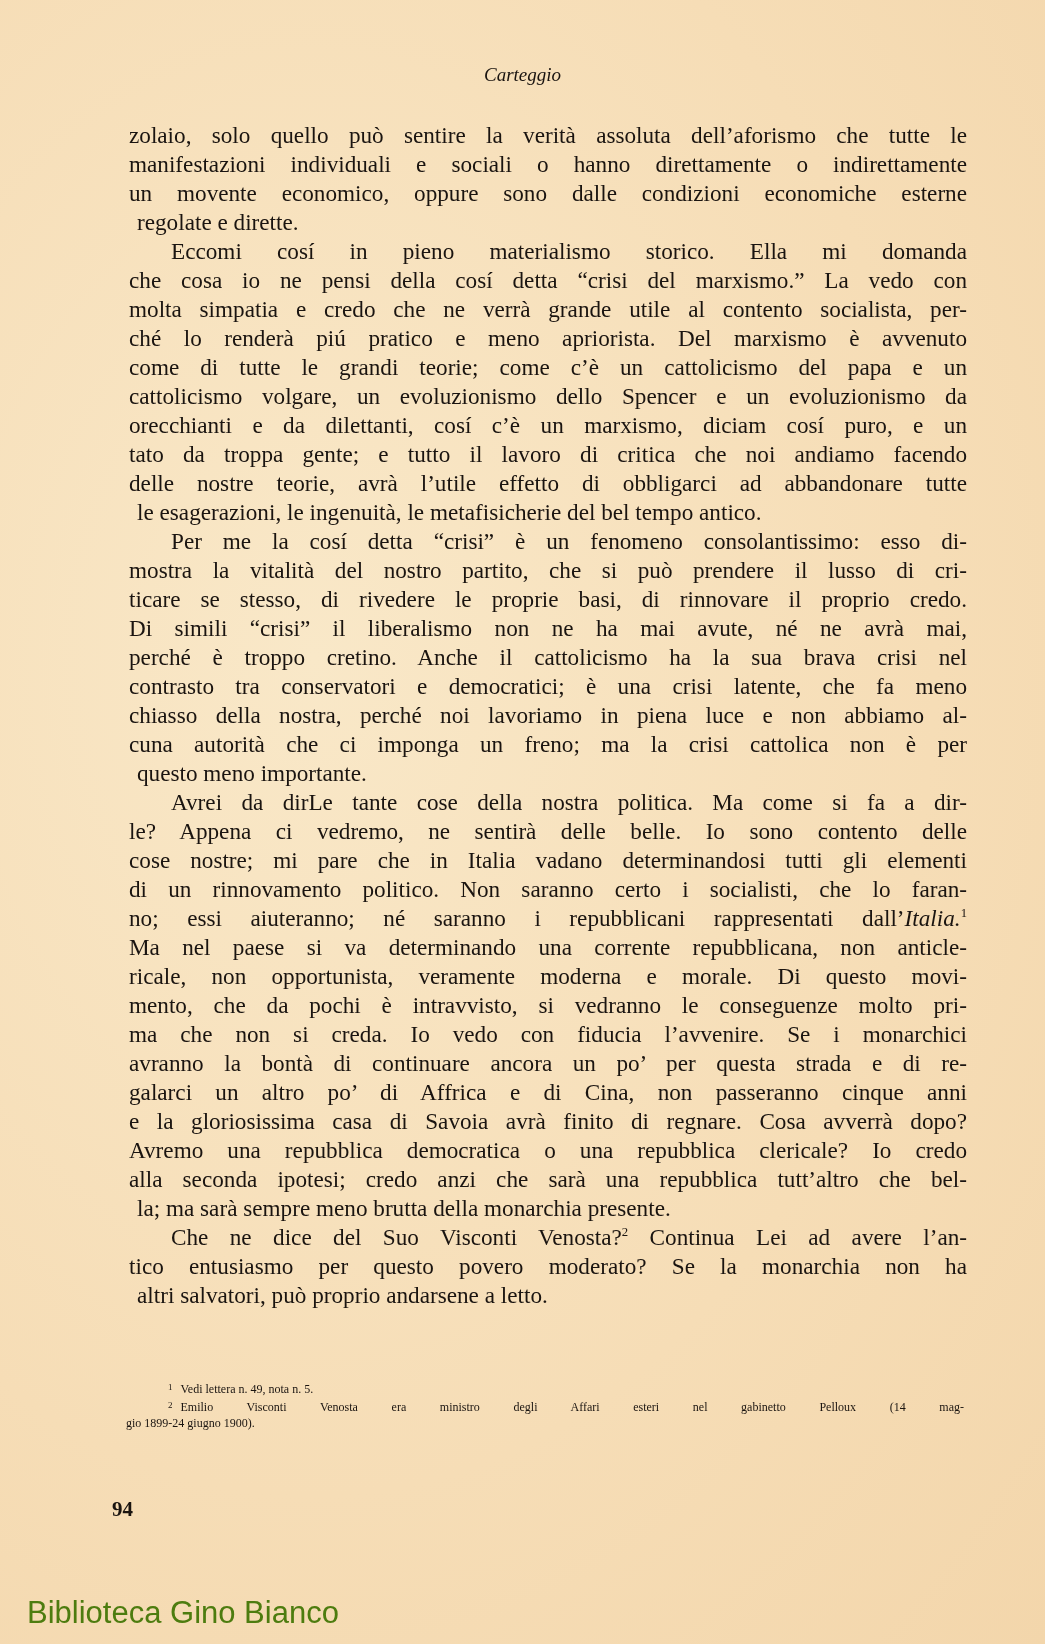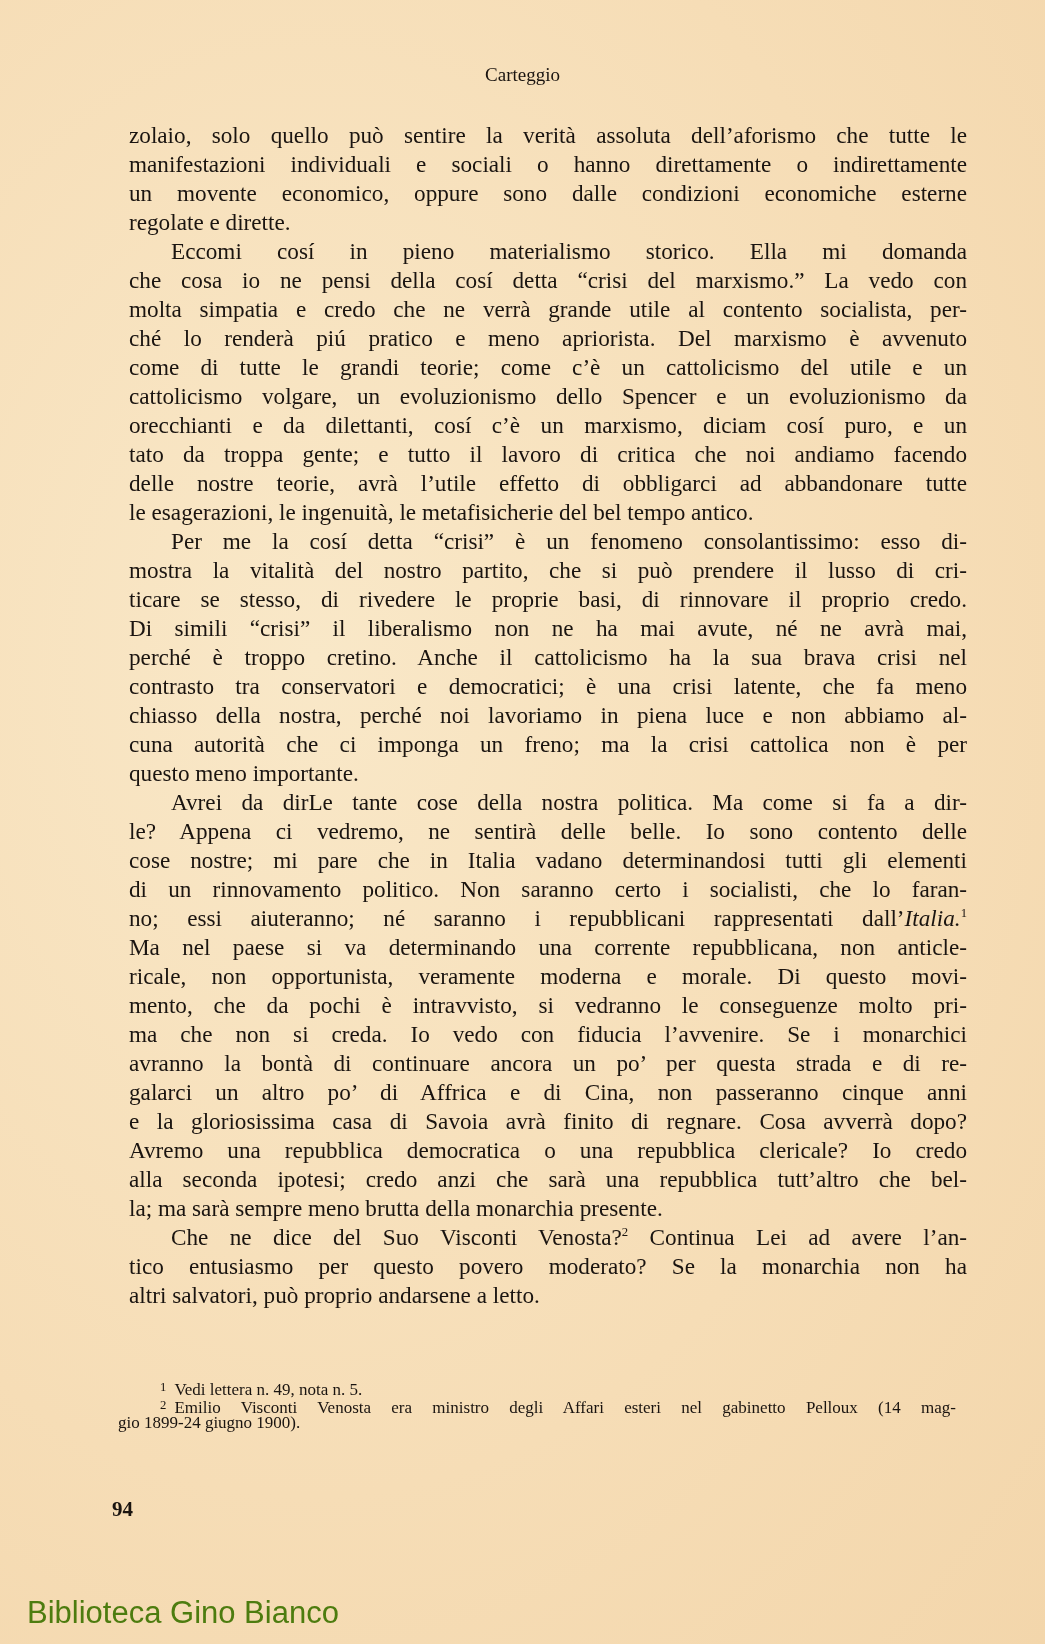--- a/index.html
+++ b/index.html
@@ -6,37 +6,37 @@
   body {
     width: 1045px; height: 1644px; overflow: hidden;
     background: #f7e3c0;
     background-image: radial-gradient(ellipse at 30% 40%, #f9e8c8 0%, #f6ddb6 60%, #f3d6ab 100%);
     position: relative;
     font-family: "DejaVu Serif", "Liberation Serif", serif;
     color: #1a1410;
   }
   .running-head {
     position: absolute; top: 64px; left: 0; width: 1045px;
-    text-align: center; font-size: 19px;
+    text-align: center; font-style: italic; font-size: 19px;
     font-family: "Liberation Serif", serif;
   }
   .text-block {
     position: absolute; left: 129px; top: 121px; width: 838px;
     font-family: "Liberation Serif", serif;
     font-size: 23.2px;
   }
   .line {
     height: 29px; line-height: 29px; white-space: nowrap;
     text-align: justify; text-align-last: justify;
   }
   .line.indent { padding-left: 42px; }
-  .line.last { text-align-last: left; }
+  .line.last { text-align-last: left; margin-left: 8px; }
   .footnotes {
-    position: absolute; left: 118px; top: 1378px; width: 838px;
-    font-family: "Liberation Serif", serif; font-size: 17px;
+    position: absolute; left: 126px; top: 1378px; width: 838px;
+    font-family: "Liberation Serif", serif; font-size: 12px;
   }
   .fn-line { height: 18px; line-height: 18px; white-space: nowrap; text-align: justify; text-align-last: justify; }
   .fn-line.indent { padding-left: 42px; }
   .fn-line.last { text-align-last: left; }
   sup { font-size: 0.55em; vertical-align: 0.7em; line-height: 0; }
   .fn-mark { font-size: 0.75em; vertical-align: 0.35em; margin-right: 8px; }
   .page-number {
     position: absolute; left: 112px; top: 1497px;
     font-family: "Liberation Serif", serif; font-size: 21px; font-weight: bold;
   }
@@ -58,21 +58,21 @@
     <div class="line">manifestazioni individuali e sociali o hanno direttamente o indirettamente</div>
     <div class="line">un movente economico, oppure sono dalle condizioni economiche esterne</div>
     <div class="line last">regolate e dirette.</div>
   </div>
 
   <div>
     <div class="line indent">Eccomi cosí in pieno materialismo storico. Ella mi domanda</div>
     <div class="line">che cosa io ne pensi della cosí detta “crisi del marxismo.” La vedo con</div>
     <div class="line">molta simpatia e credo che ne verrà grande utile al contento socialista, per-</div>
     <div class="line">ché lo renderà piú pratico e meno apriorista. Del marxismo è avvenuto</div>
-    <div class="line">come di tutte le grandi teorie; come c’è un cattolicismo del utile e un</div>
+    <div class="line">come di tutte le grandi teorie; come c’è un cattolicismo del papa e un</div>
     <div class="line">cattolicismo volgare, un evoluzionismo dello Spencer e un evoluzionismo da</div>
     <div class="line">orecchianti e da dilettanti, cosí c’è un marxismo, diciam cosí puro, e un</div>
     <div class="line">tato da troppa gente; e tutto il lavoro di critica che noi andiamo facendo</div>
     <div class="line">delle nostre teorie, avrà l’utile effetto di obbligarci ad abbandonare tutte</div>
     <div class="line last">le esagerazioni, le ingenuità, le metafisicherie del bel tempo antico.</div>
   </div>
 
   <div>
     <div class="line indent">Per me la cosí detta “crisi” è un fenomeno consolantissimo: esso di-</div>
     <div class="line">mostra la vitalità del nostro partito, che si può prendere il lusso di cri-</div>

